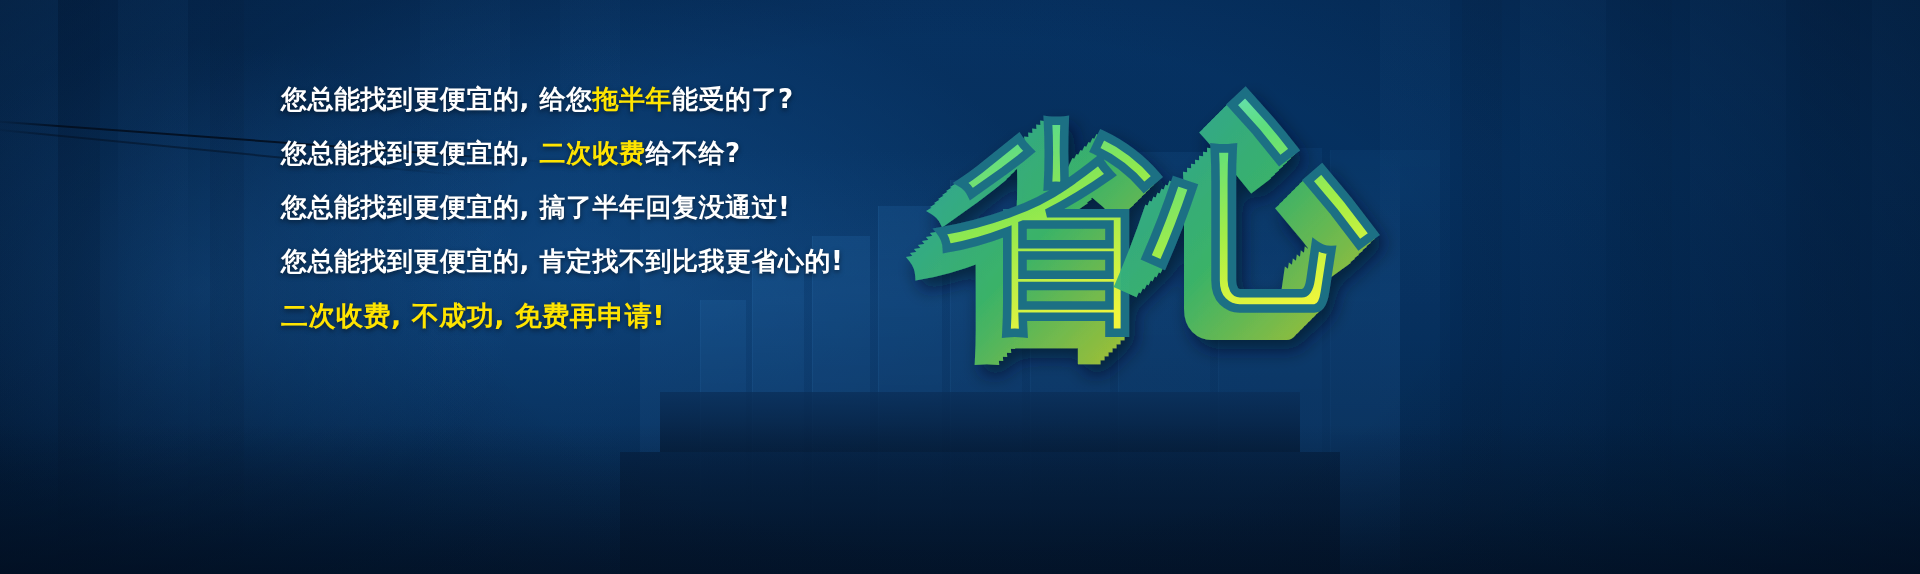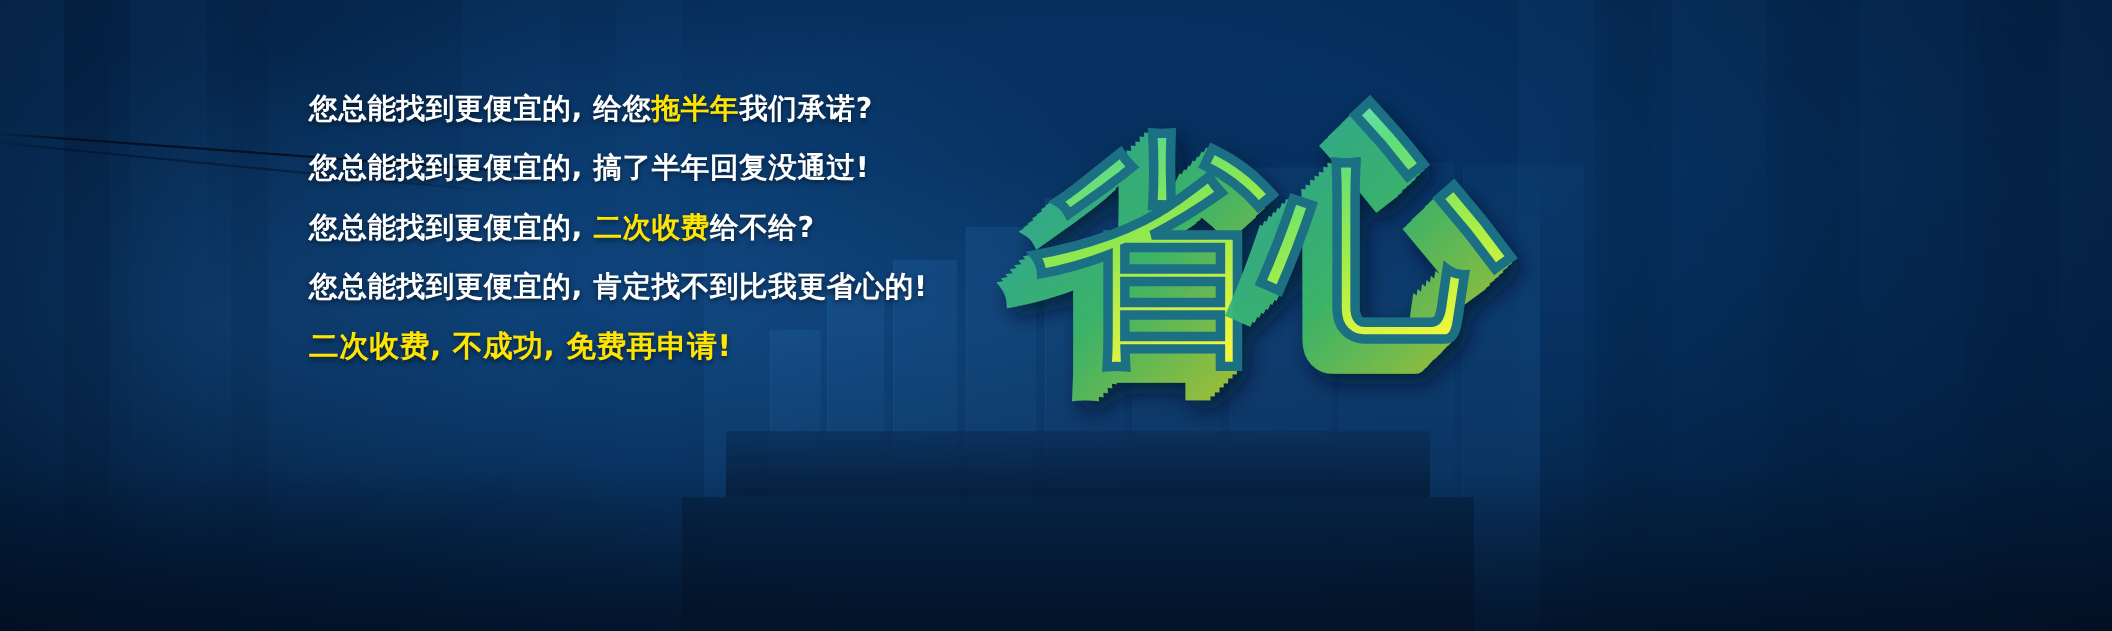--- a/index.html
+++ b/index.html
@@ -126,29 +126,29 @@
     <div class="wire" style="left:-10px; top:120px; width:560px; transform:rotate(4.2deg);"></div>
     <div class="wire" style="left:-10px; top:128px; width:470px; transform:rotate(5.6deg); opacity:.55;"></div>
 
     <div class="floor"></div>
     <div class="vignette"></div>
   </div>
 
   <div id="copy">
 
     <div class="line">
-      <span>您总能找到更便宜的, 给您</span><span class="hl">拖半年</span><span>我们承诺?</span>
+      <span>您总能找到更便宜的, 给您</span><span class="hl">拖半年</span><span>能受的了?</span>
+    </div>
+
+    <div class="line">
+      <span>您总能找到更便宜的, </span><span class="hl">二次收费</span><span>给不给?</span>
     </div>
 
     <div class="line">
       <span>您总能找到更便宜的, 搞了半年回复没通过!</span>
-    </div>
-
-    <div class="line">
-      <span>您总能找到更便宜的, </span><span class="hl">二次收费</span><span>给不给?</span>
     </div>
 
     <div class="line">
       <span>您总能找到更便宜的, 肯定找不到比我更省心的!</span>
     </div>
 
     <div class="line promise">二次收费, 不成功, 免费再申请!</div>
   </div>
 
   <div id="hero">

